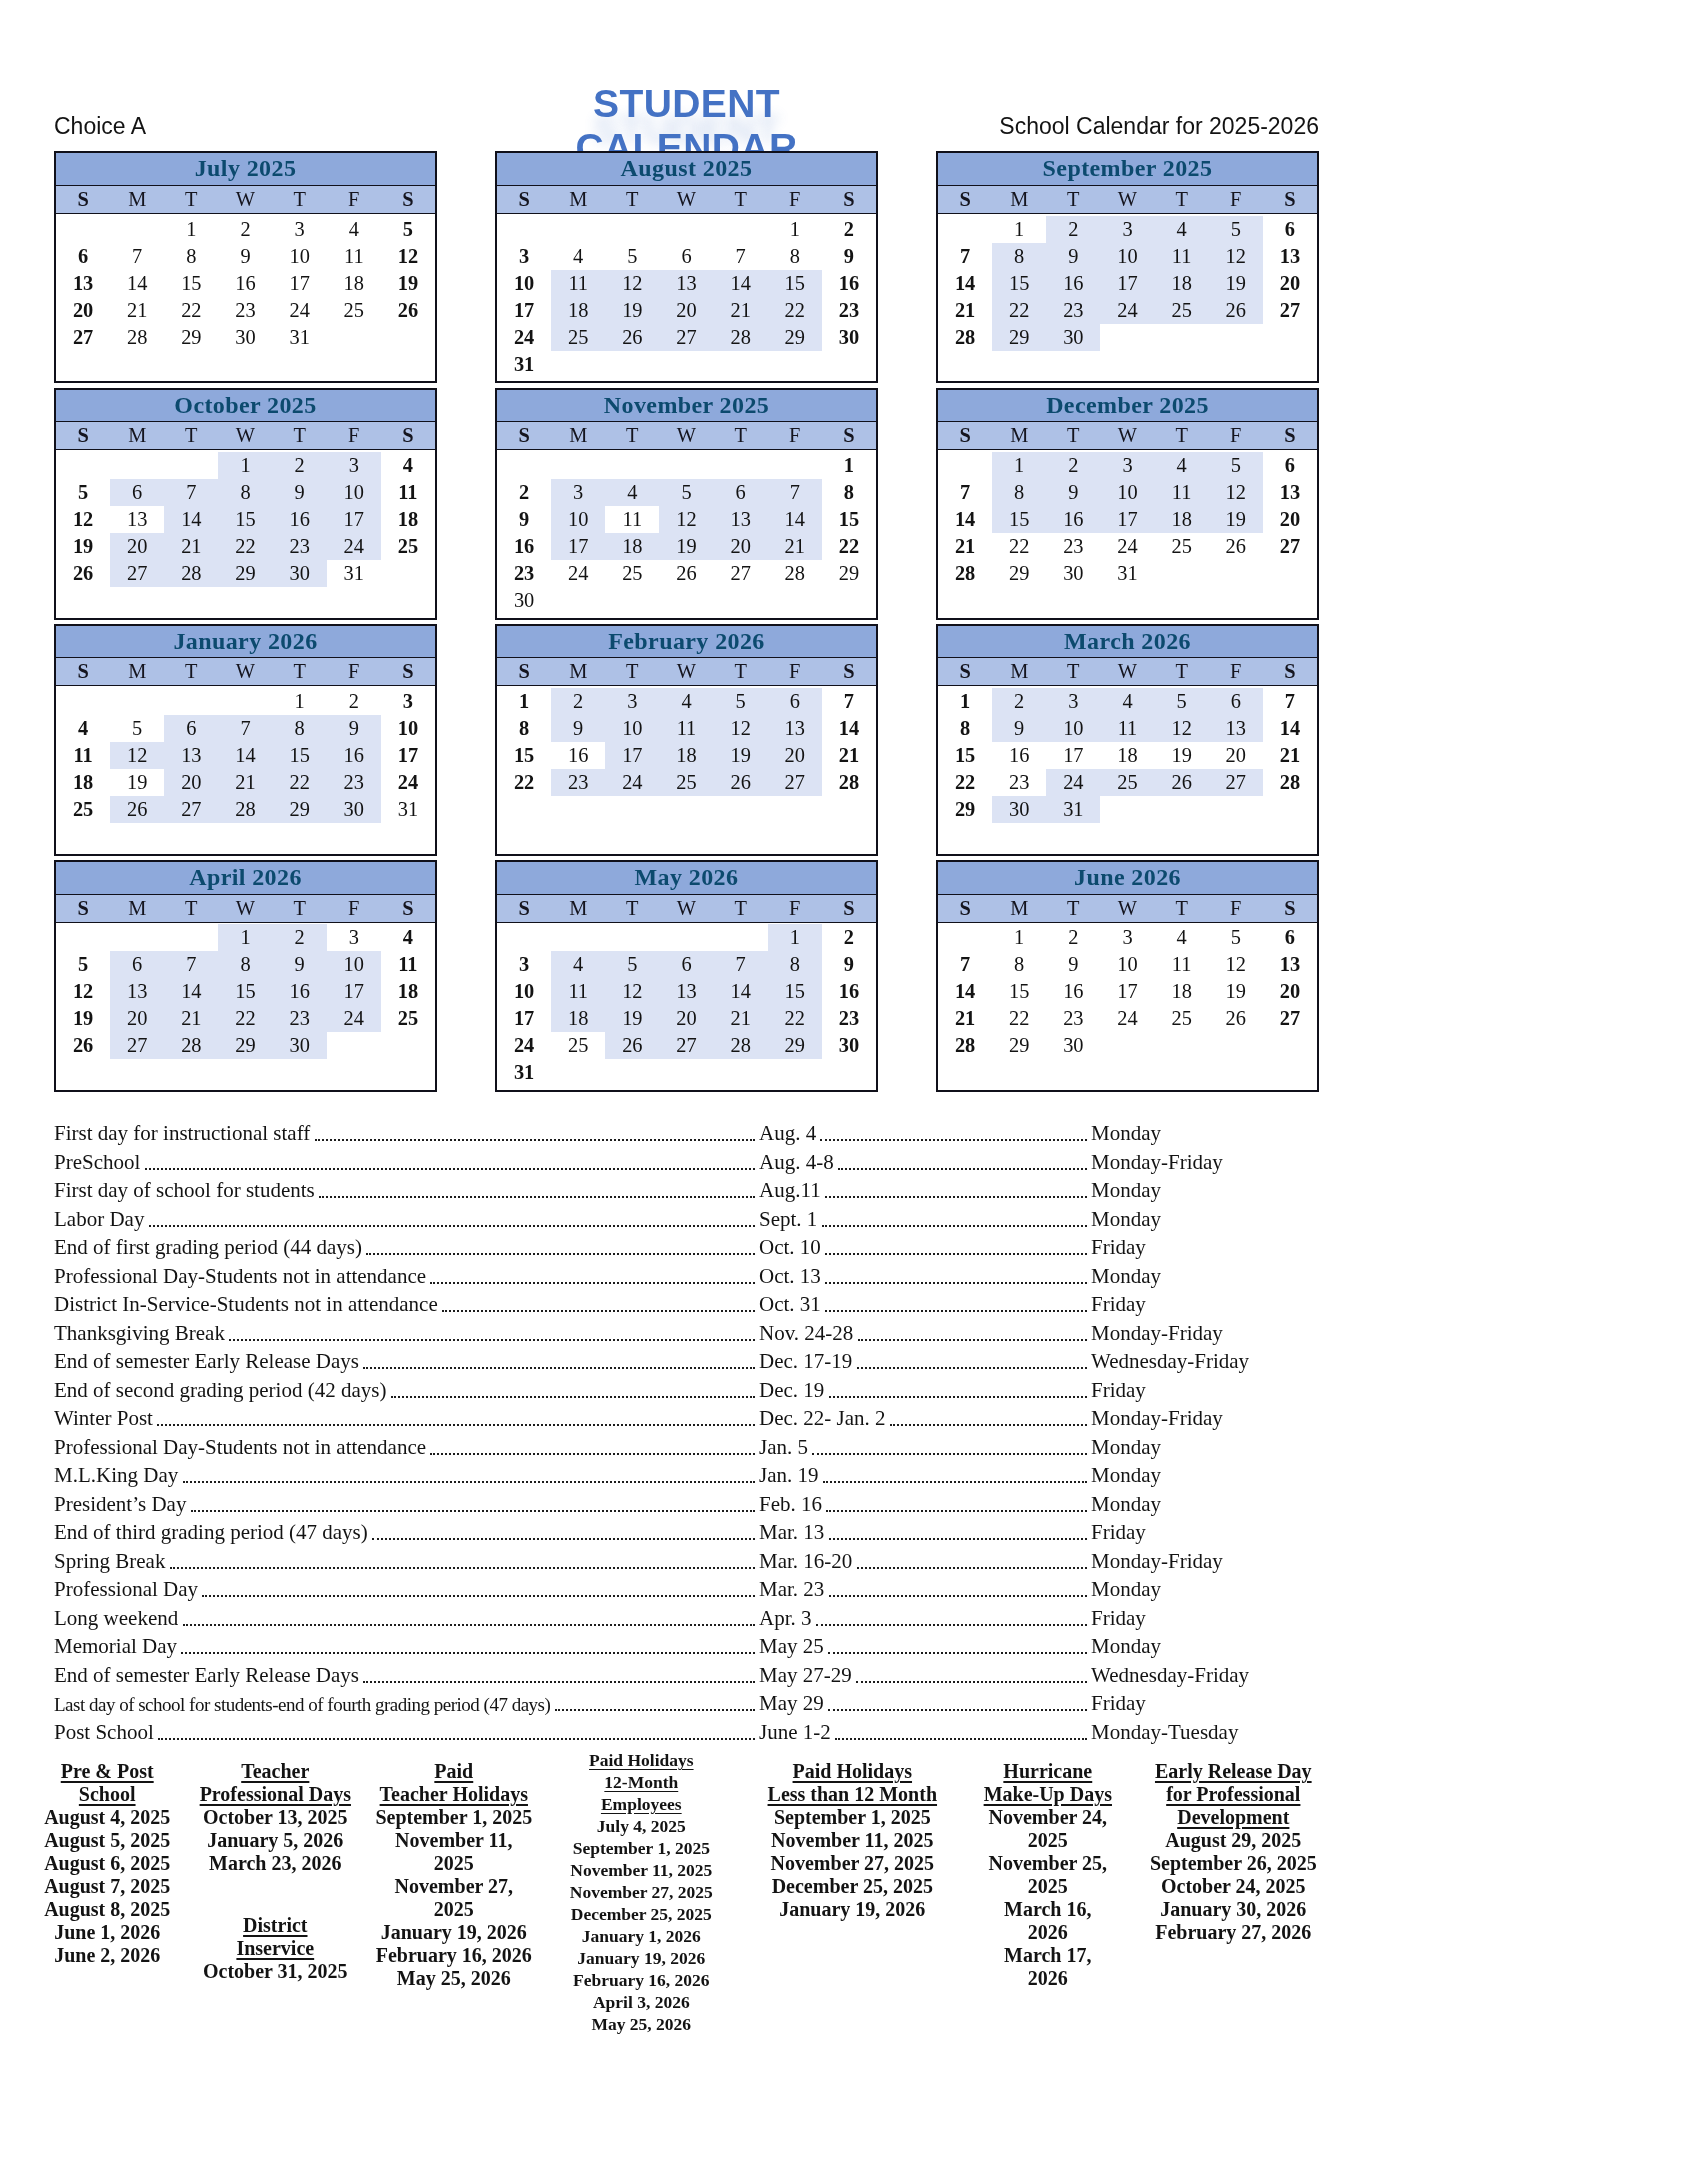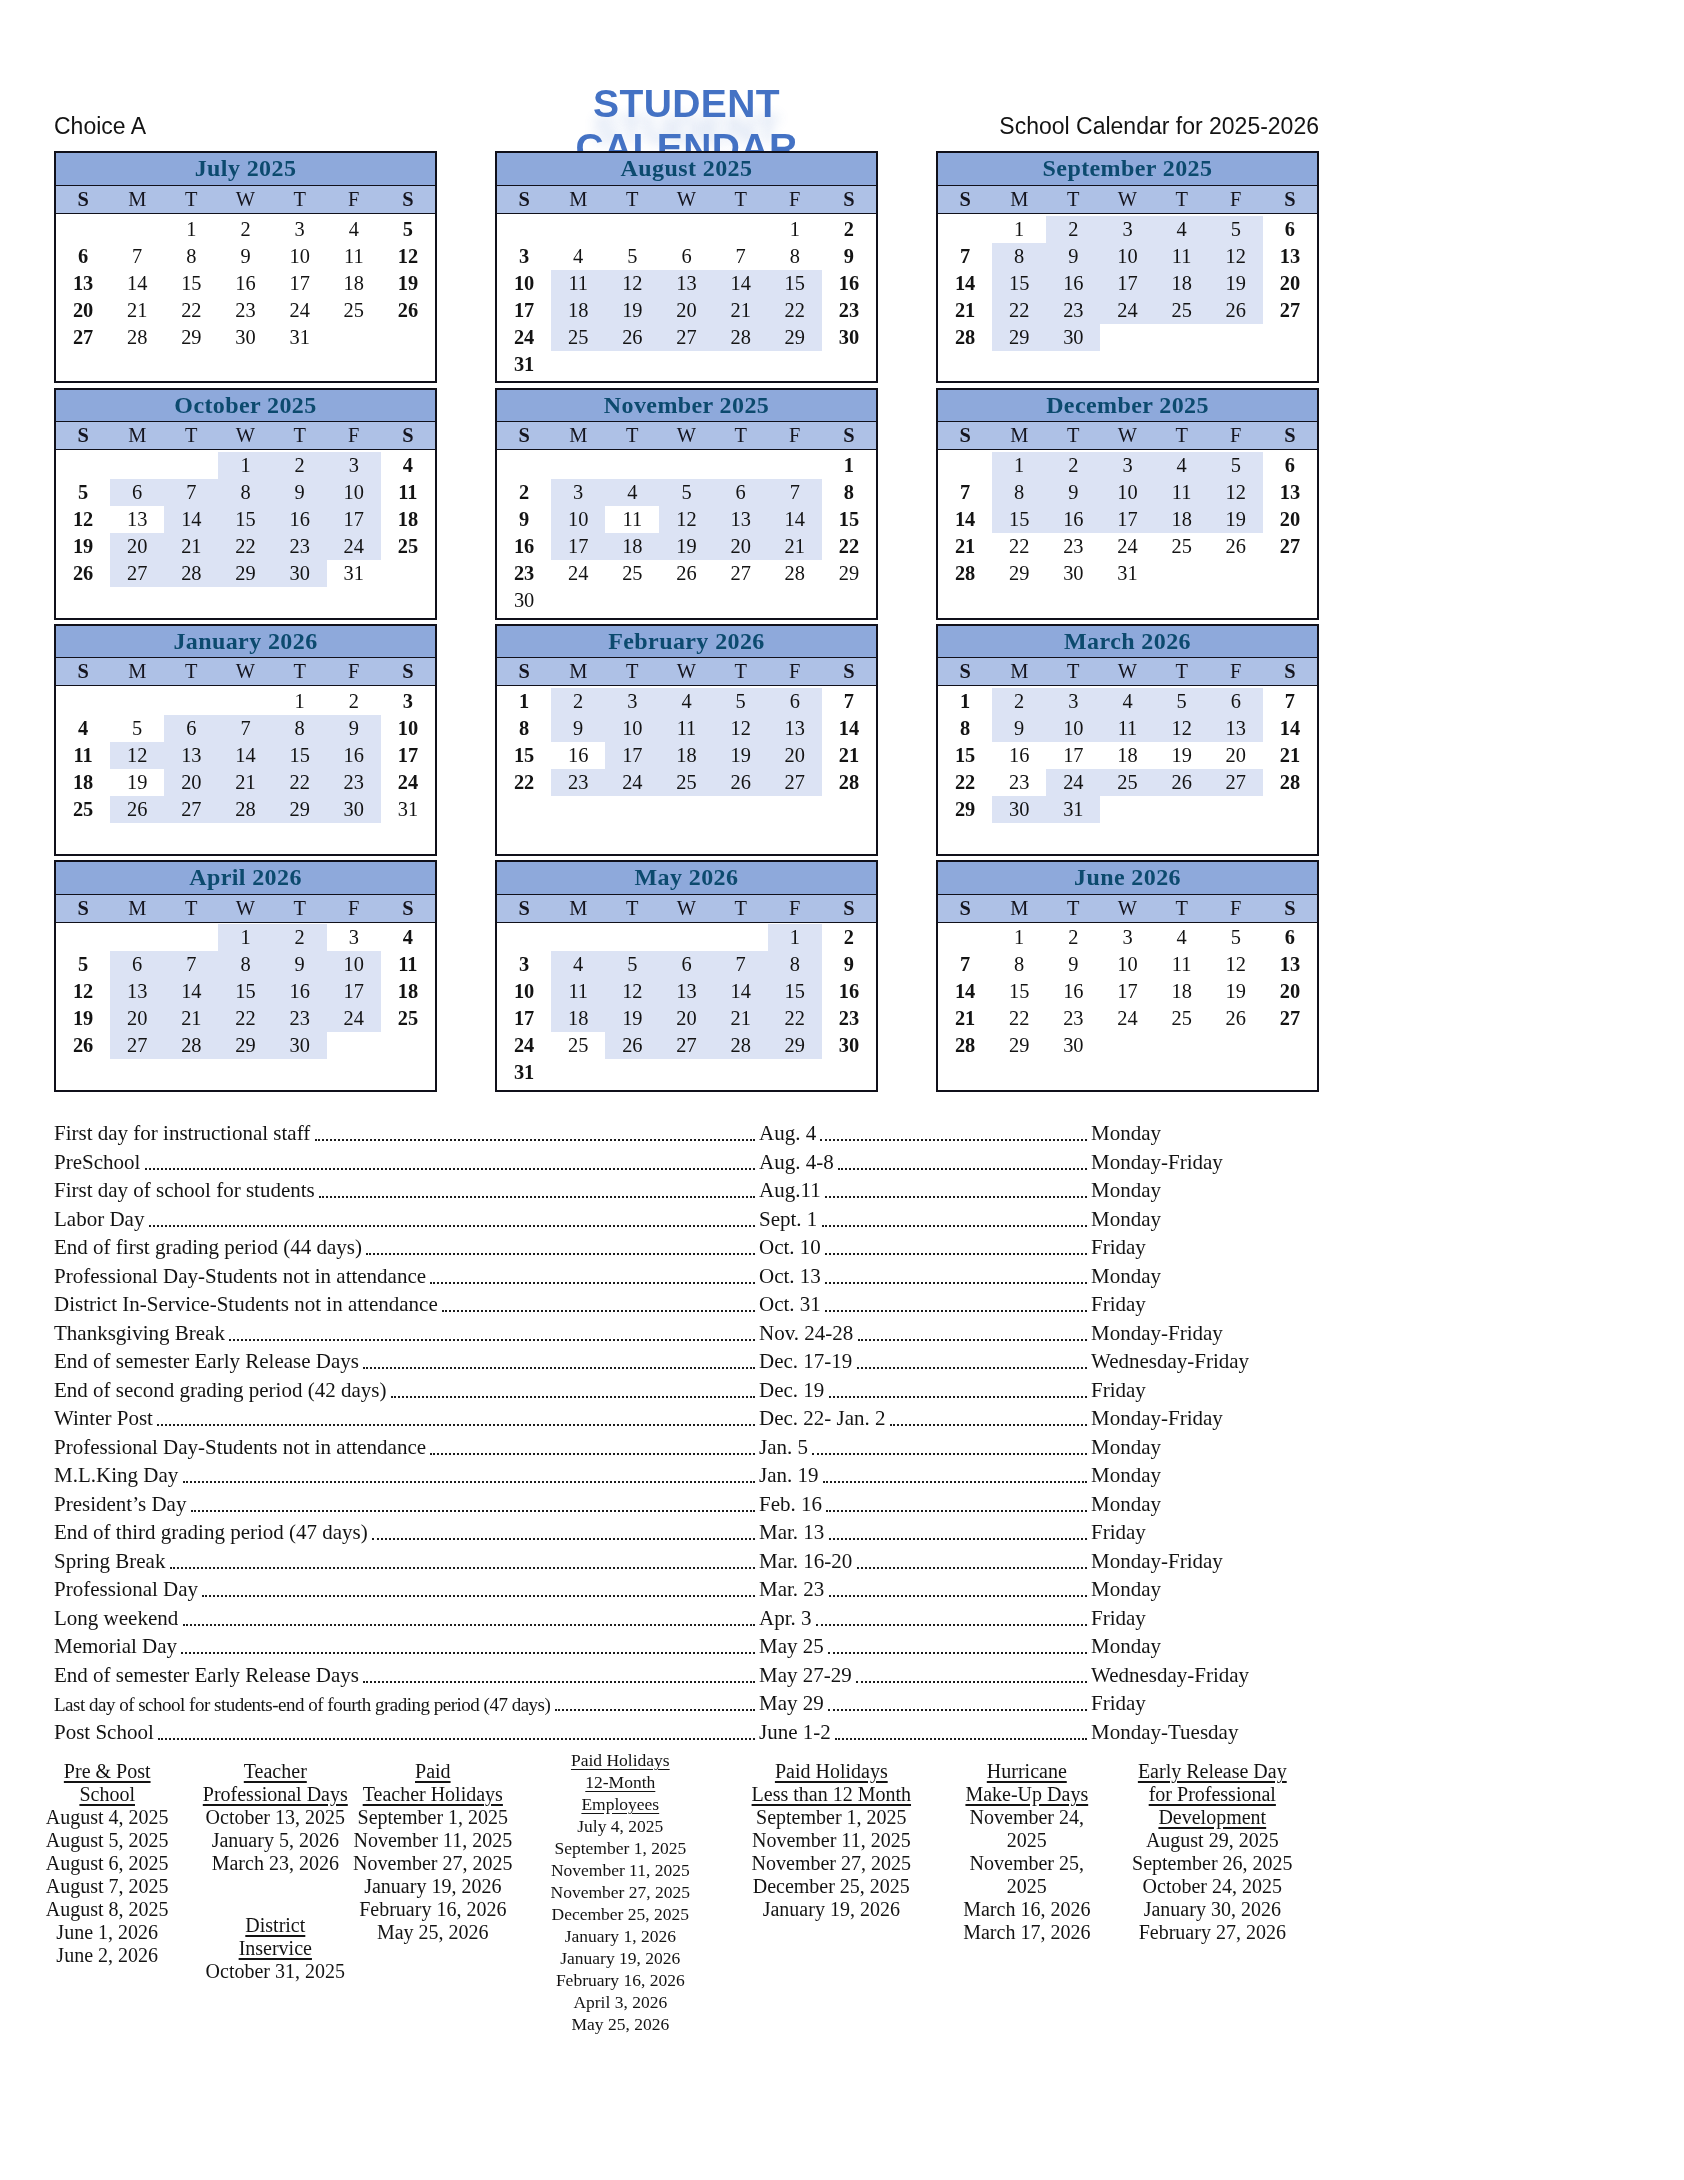--- a/index.html
+++ b/index.html
@@ -31,26 +31,26 @@
   .events{width:1220px;margin-top:25.6px;}
   .ev-row{display:flex;align-items:flex-end;height:28.5px;font-size:21px;}
   .ev-label{white-space:nowrap;}
   .ev-label.tight{font-size:19px;letter-spacing:-0.5px;}
   .lead{flex:1 1 0;min-width:0;border-bottom:2.2px dotted #1c1c1c;margin:0 4.3px 5.1px 4.3px;}
   .ev-dateblock{width:332px;display:flex;align-items:flex-end;flex:0 0 auto;}
   .ev-date{white-space:nowrap;}
   .ev-day{width:183px;flex:0 0 auto;white-space:nowrap;}
   
   .footer{display:flex;align-items:flex-start;margin-left:-12.8px;margin-top:15.3px;}
-  .fcol{text-align:center;font-size:20px;line-height:23px;}
+  .fcol{text-align:center;font-size:20px;line-height:23px;font-weight:bold;}
   .fcol .fhdr{text-decoration:underline;text-underline-offset:3.4px;}
   .fcol.small{font-size:17.5px;line-height:22px;margin-top:-11px;}
   .fsub{margin-top:39px;}
   .fcol:nth-child(1){width:132px;margin-right:25.6px;}
-  .fcol:nth-child(2){width:153px;}
+  .fcol:nth-child(2){width:153px;margin-right:21px;}
   .fcol:nth-child(3){width:162px;margin-right:30px;}
   .fcol:nth-child(4){width:153px;margin-right:43px;}
   .fcol:nth-child(5){width:183px;margin-right:38px;}
   .fcol:nth-child(6){width:132px;margin-right:30px;}
   .fcol:nth-child(7){width:179px;}
 </style>
 </head>
 <body>
 
 <div class="page">

